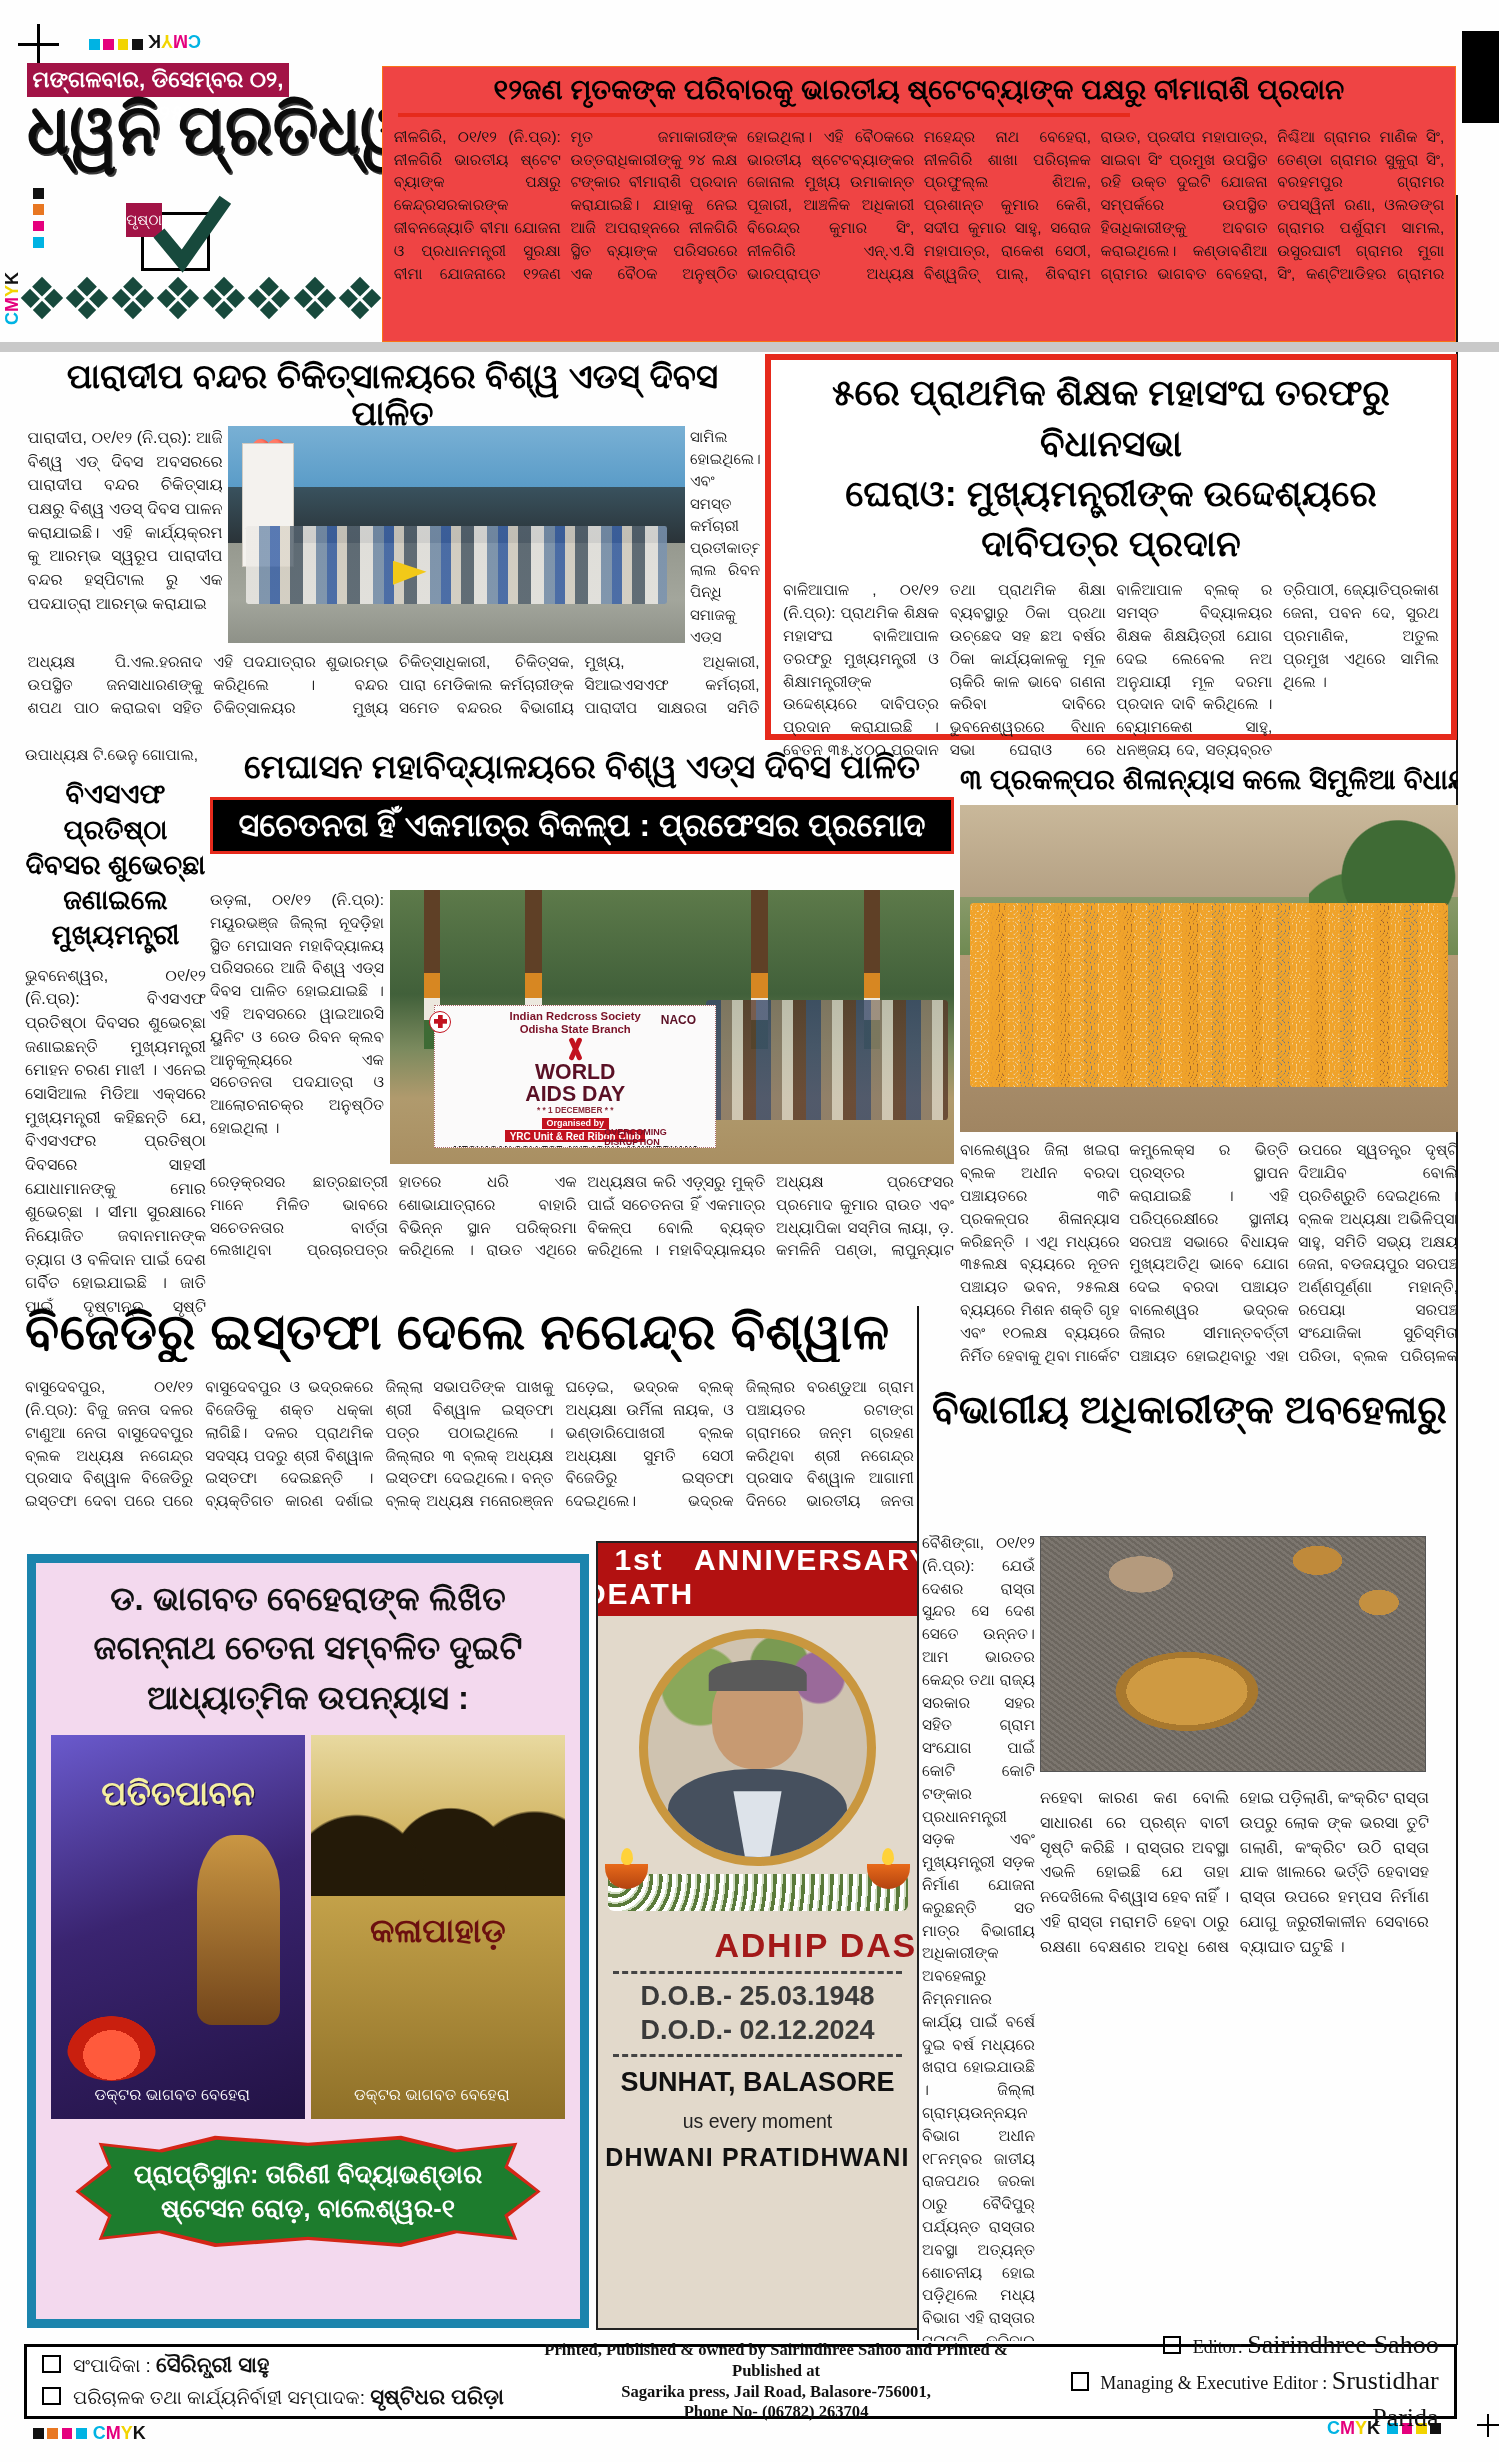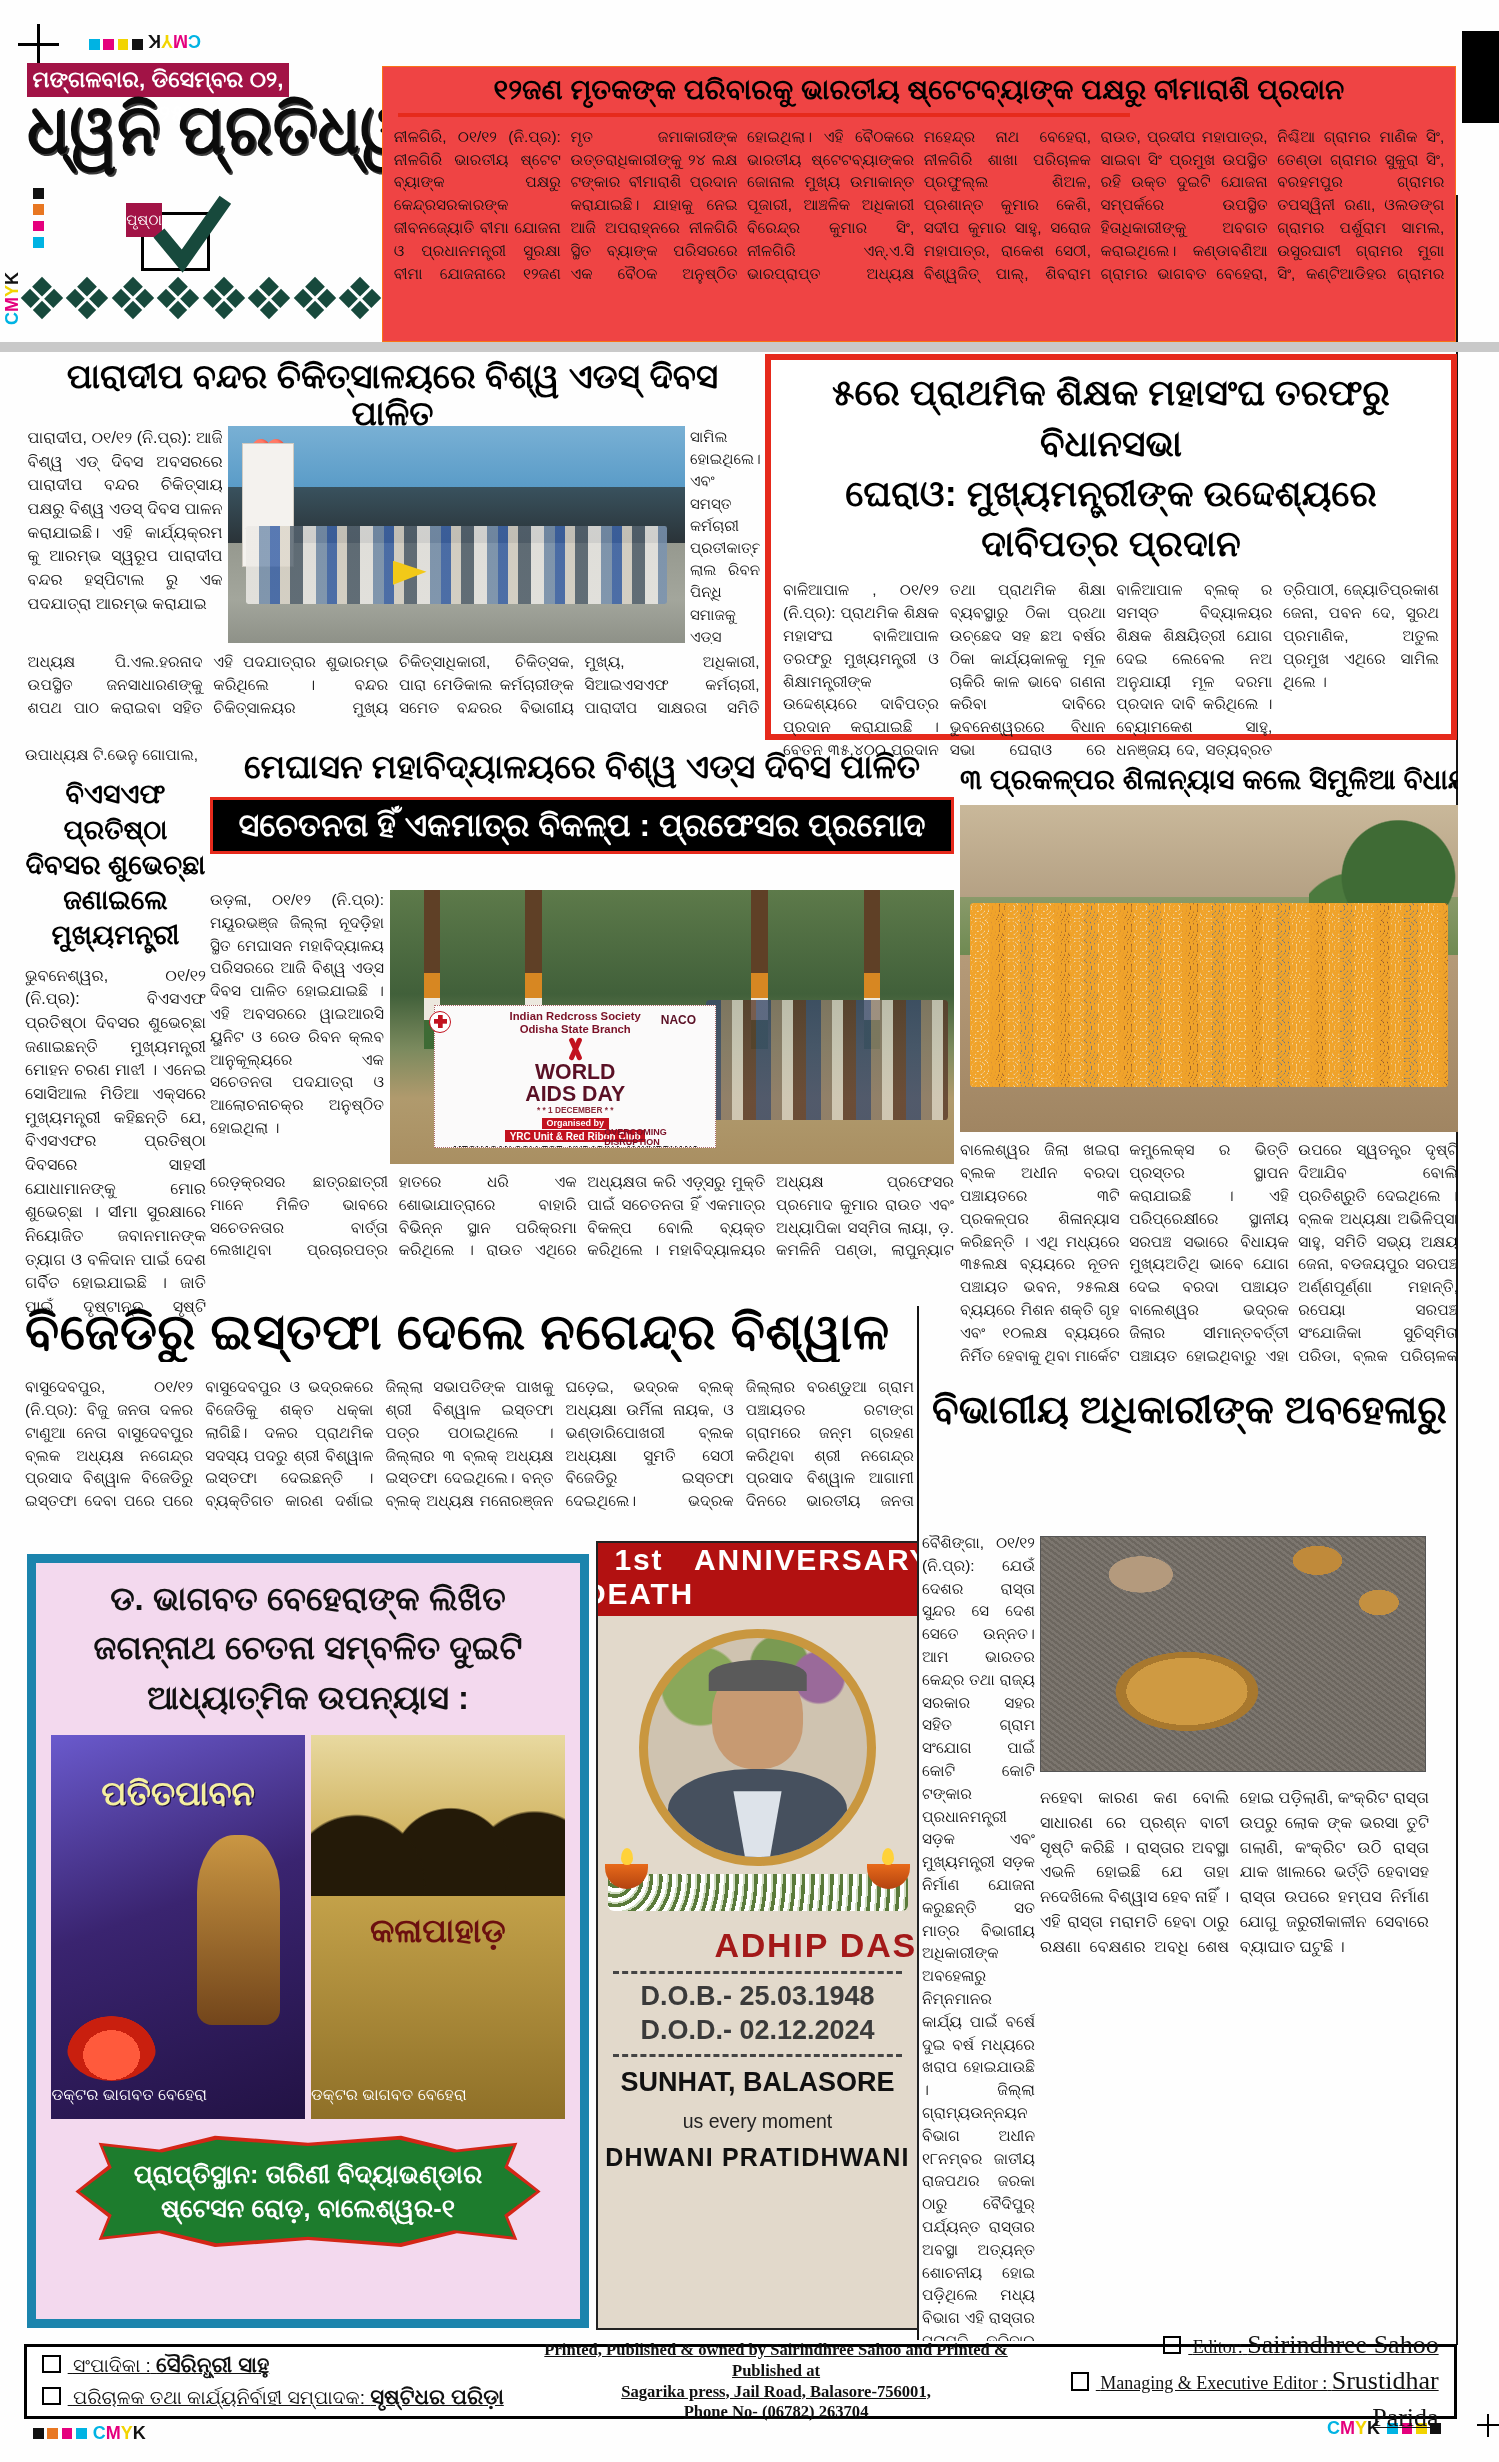--- a/index.html
+++ b/index.html
@@ -152,21 +152,21 @@
      background:radial-gradient(ellipse at 50% 60%,#ff5a3c 0 45%,#c91f0e 45% 70%,rgba(0,0,0,0) 71%);}
   #cover1 .deity{position:absolute;right:10%;top:26%;width:83px;height:190px;opacity:.9;
      background:linear-gradient(180deg,#d9a23c,#7a4a14);border-radius:45% 45% 18% 18%/30% 30% 8% 8%;}
   #cover2{background:linear-gradient(180deg,#e8d9a0 0%,#caa84e 34%,#8f7028 100%);}
   #cover2 .trees{position:absolute;top:0;left:0;right:0;height:42%;
      background:radial-gradient(circle at 18% 92%,#241a08 0 26%,rgba(0,0,0,0) 27%),
                 radial-gradient(circle at 55% 82%,#241a08 0 30%,rgba(0,0,0,0) 31%),
                 radial-gradient(circle at 88% 88%,#241a08 0 24%,rgba(0,0,0,0) 25%);}
   #cover2 .title{position:absolute;left:0;right:0;top:46%;text-align:center;color:#6b0f0f;
      font-size:33px;font-weight:bold;}
-  .cover .author{position:absolute;left:0;right:12px;bottom:4%;color:#fff;font-size:16px;}
+  .cover .author{position:absolute;left:0;right:12px;bottom:4%;text-align:center;color:#fff;font-size:16px;}
   #ba-star{position:relative;margin-top:14.2px;height:116px;}
   .burst-o,.burst-i{position:absolute;
      clip-path:polygon(0% 50%,7% 28%,5% 8%,18% 14%,30% 2%,50% 8%,70% 2%,82% 14%,95% 8%,93% 28%,100% 50%,93% 72%,95% 92%,82% 86%,70% 98%,50% 92%,30% 98%,18% 86%,5% 92%,7% 72%);}
   .burst-o{left:24px;right:24px;top:0;bottom:0;background:#d42617;}
   .burst-i{left:28.4px;right:28.4px;top:4.1px;bottom:4.1px;background:#1d7c2d;display:flex;flex-direction:column;
            align-items:center;justify-content:center;color:#fff;font-weight:bold;font-size:25.5px;line-height:1.35;}
 
   
   #memorial{left:596px;top:1541px;width:323px;height:789px;border:2.4px solid #222;box-sizing:border-box;
             background:#e2d9cb;overflow:hidden;}
@@ -193,21 +193,21 @@
   #diya-l{left:-2.4px;top:-10.7px;}#diya-r{right:-2.4px;top:-10.7px;}
   #mem-name{color:#a31919;font-size:34px;font-weight:bold;text-align:right;margin-top:15px;letter-spacing:1.8px;}
   .dashes{border-top:3px dashed #444;margin:6px 15.4px;}
   .mem-date{font-size:27px;font-weight:bold;color:#3a3a3a;text-align:center;line-height:1.25;}
   #mem-place{font-size:27px;font-weight:bold;text-align:center;margin-top:10.7px;}
   #mem-tribute{font-size:19.5px;text-align:center;margin-top:10.7px;line-height:1.3;color:#222;}
   #mem-pub{font-size:25px;font-weight:bold;text-align:center;margin-top:8.3px;letter-spacing:1.2px;}
 
   
   #footer{left:24px;top:2344px;width:1433px;height:75px;border:3.6px solid #000;box-sizing:border-box;
-          background:#fff;display:flex;align-items:center;padding:0 15.4px;gap:14.2px;text-decoration:underline;}
+          background:#fff;display:flex;align-items:center;padding:0 15.4px;gap:14.2px;}
   .sq{display:inline-block;width:14.2px;height:14.2px;border:2.4px solid #000;margin-right:7.1px;vertical-align:-1.2px;}
   .f-left{flex:1.35;font-size:19px;line-height:1.5;}
   .f-left b{font-size:21.3px;}
   .f-center{flex:1.35;text-align:center;font-family:"Liberation Serif","DejaVu Serif",serif;
             font-size:16.6px;font-weight:bold;line-height:1.25;}
   .f-right{flex:1.15;text-align:right;font-family:"Liberation Serif","DejaVu Serif",serif;
            font-size:18px;line-height:1.4;}
   .f-right b{font-size:26px;font-weight:normal;}
 </style>
 </head>

